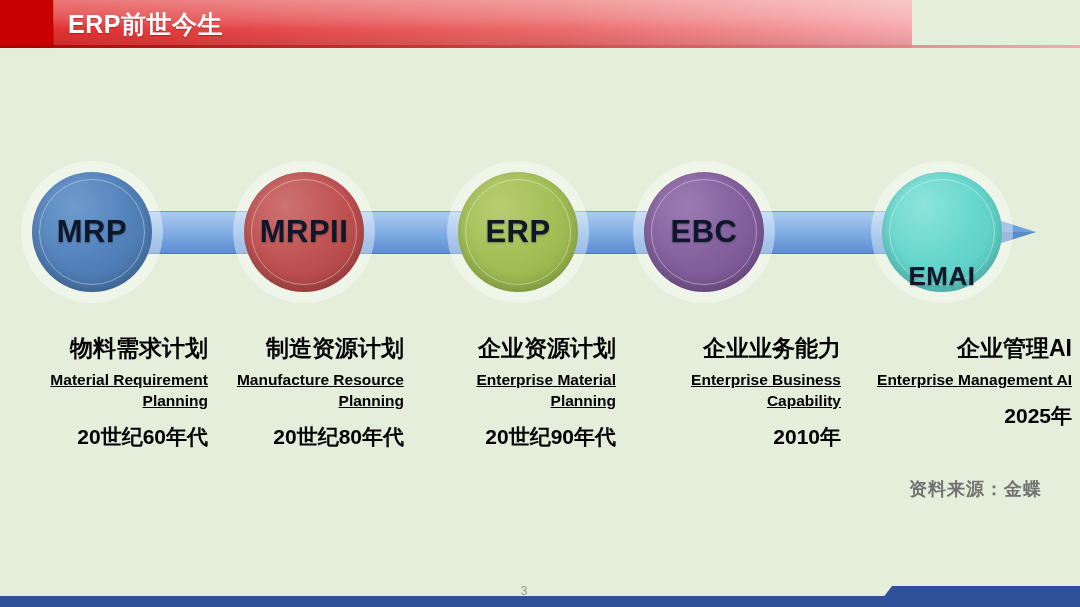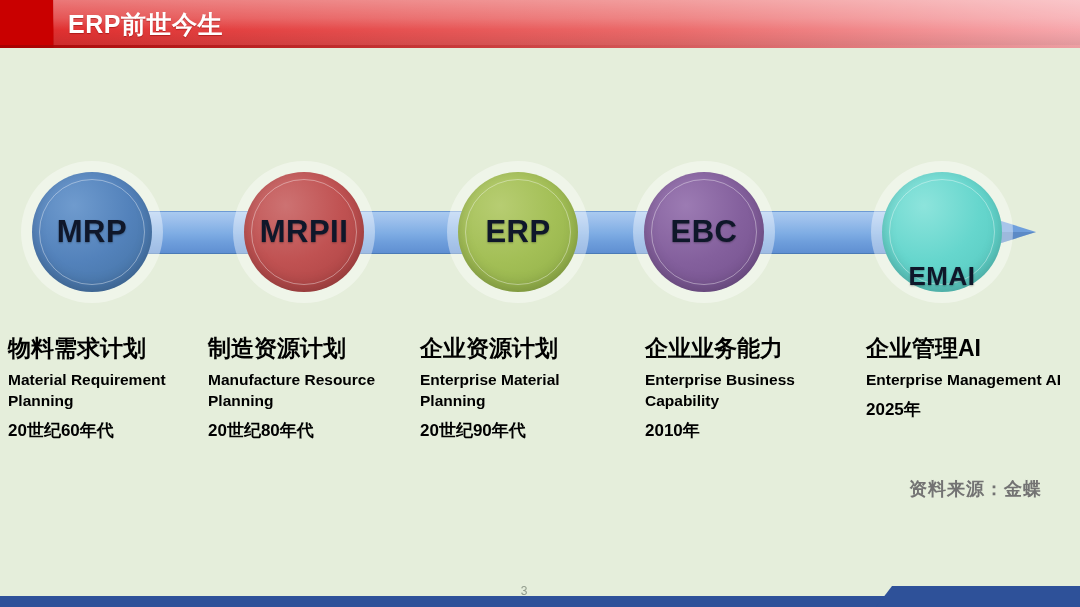--- a/index.html
+++ b/index.html
@@ -20,21 +20,21 @@
     height: 607px;
     background: #e5eedb;
     overflow: hidden;
   }
 
   
   #header-bar {
     position: absolute;
     left: 0;
     top: 0;
-    width: 1080px;
+    width: 912px;
     height: 48px;
     background:
       linear-gradient(to bottom,
         rgba(255,255,255,0.35) 0%,
         rgba(255,255,255,0.18) 38%,
         rgba(255,255,255,0.00) 62%,
         rgba(0,0,0,0.10) 100%),
       linear-gradient(to right,
         #c60000 0px, #c60000 53px,
         #e03030 54px, #eb6b6b 62%, #f7a8ad 100%);
@@ -190,40 +190,41 @@
     box-shadow: inset 0 -6px 14px rgba(0,0,0,0.18);
   }
   #node-4 .ball {
     background: radial-gradient(circle at 35% 28%, #8de4dc 0%, #66d6cd 48%, #53c6bd 100%);
     box-shadow: inset 0 -6px 14px rgba(0,0,0,0.18);
   }
 
   
   .caption {
     position: absolute;
-    text-align: left;
+    text-align: right;
     color: #000000;
   }
   .caption .cap-cn {
     font-size: 23px;
     font-weight: bold;
     line-height: 30px;
     white-space: nowrap;
     margin-bottom: 6px;
   }
   .caption .cap-en {
     font-size: 15.5px;
     font-weight: bold;
     line-height: 21px;
+    text-decoration: underline;
   }
   .caption .cap-era {
-    font-size: 17px;
+    font-size: 21px;
     font-weight: bold;
     line-height: 26px;
-    margin-top: 7px;
+    margin-top: 13px;
     white-space: nowrap;
   }
 
   #caption-0 { left: 8px;   top: 333px; width: 200px; }
   #caption-1 { left: 208px; top: 333px; width: 196px; }
   #caption-2 { left: 420px; top: 333px; width: 196px; }
   #caption-3 { left: 645px; top: 333px; width: 196px; }
   #caption-4 { left: 866px; top: 333px; width: 206px; }
 
   

